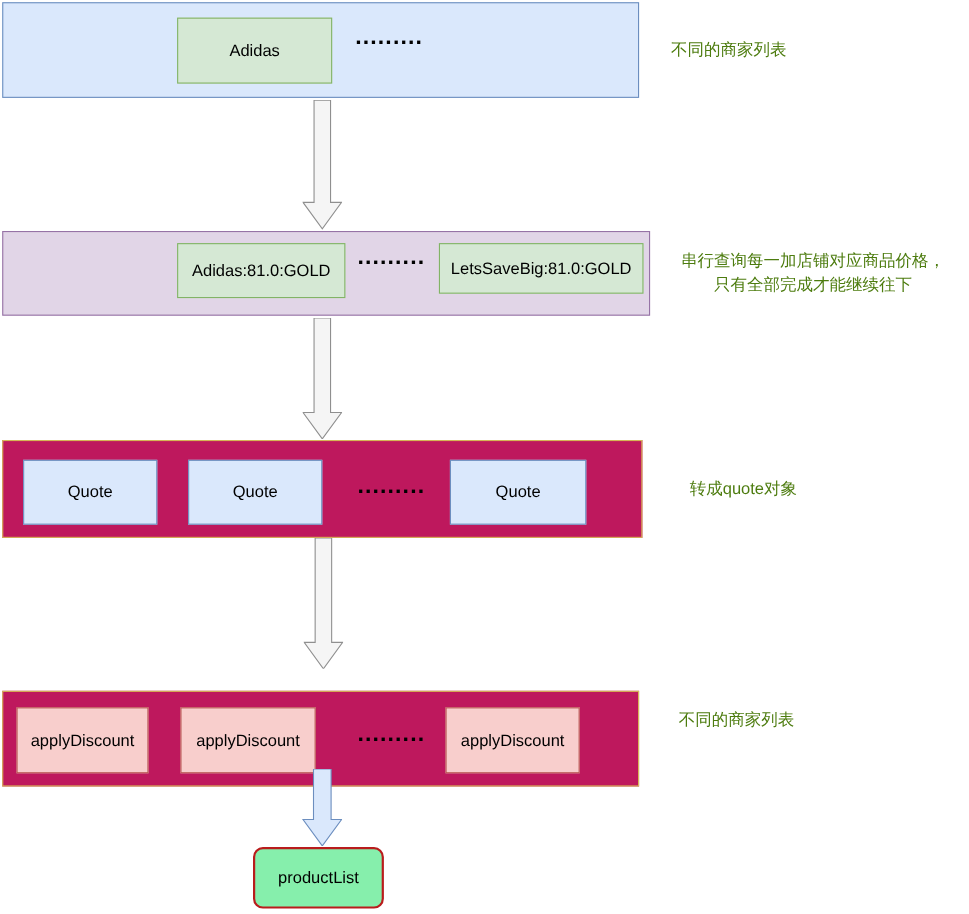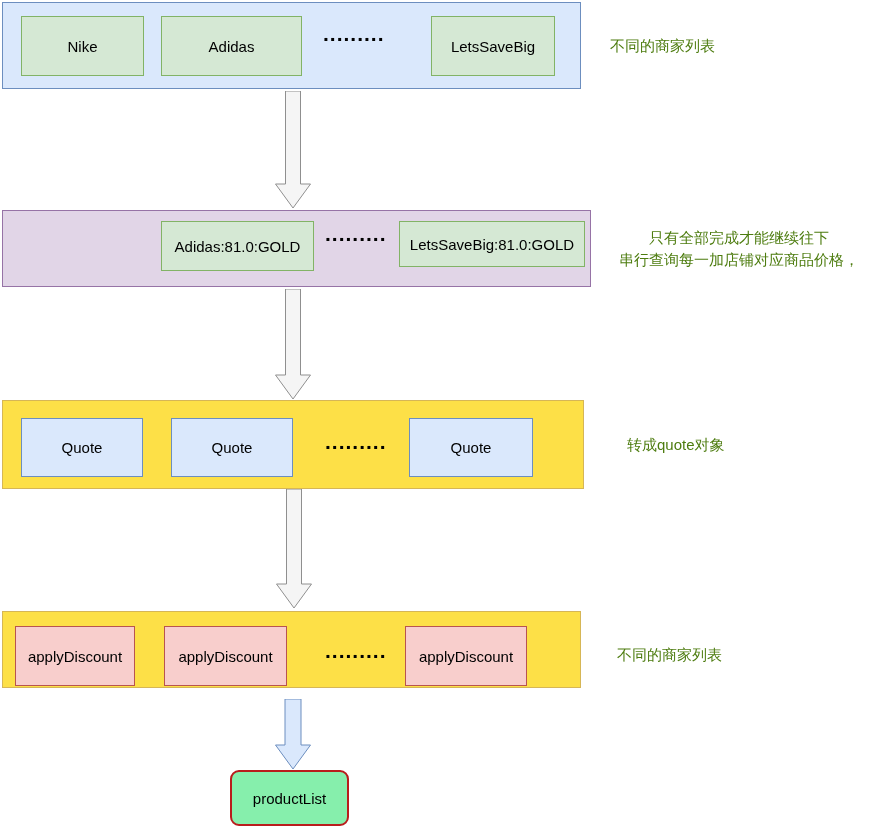--- a/index.html
+++ b/index.html
@@ -1,79 +1,77 @@
 <!DOCTYPE html>
 <html><head>
 <meta charset="utf-8">
 <style>
   html,body{margin:0;padding:0;background:#ffffff;}
   .canvas{position:relative;width:881px;height:831px;background:#ffffff;
           font-family:"Liberation Sans",sans-serif;color:#000;overflow:hidden;}
   .container{position:absolute;border:1px solid;box-sizing:border-box;}
   .c-blue{background:#dae8fc;border-color:#6c8ebf;}
   .c-purple{background:#e1d5e7;border-color:#9673a6;}
-  .c-yellow{background:#fde047;border-color:#d6b656;}
+  .c-yellow{background:#be185d;border-color:#d6b656;}
   .node{position:absolute;border:1px solid;box-sizing:border-box;display:flex;
         align-items:center;justify-content:center;font-size:15px;text-align:center;
         white-space:nowrap;overflow:hidden;}
   .n-green{background:#d5e8d4;border-color:#82b366;}
   .n-blue{background:#dae8fc;border-color:#6c8ebf;}
   .n-red{background:#f8cecc;border-color:#b85450;}
   .n-result{position:absolute;background:#86efac;border:2px solid #b91c1c;
         border-radius:9px;display:flex;align-items:center;justify-content:center;
         font-size:15px;box-sizing:border-box;}
   .dots{position:absolute;font-weight:bold;font-size:21px;letter-spacing:1px;
         line-height:25px;color:#000;}
   .side-label{position:absolute;font-size:15px;line-height:22px;color:#4d7c0f;}
   .arrow{position:absolute;}
 </style>
 </head>
 <body>
 
 <div class="canvas">
 
   <div class="container c-blue" style="left:2px;top:2px;width:579px;height:87px;">
-    <div class="node n-green" style="left:18px;top:13px;width:123px;height:60px;">Nike</div>
     <div class="node n-green" style="left:158px;top:13px;width:141px;height:60px;">Adidas</div>
     <div class="dots" style="left:320px;top:18px;">.........</div>
-    <div class="node n-green" style="left:428px;top:13px;width:124px;height:60px;">LetsSaveBig</div>
   </div>
   <div class="side-label" style="left:610px;top:35px;">不同的商家列表</div>
 
   <svg class="arrow" style="left:275px;top:91px;" width="36" height="118" viewBox="0 0 36 118">
     <polygon points="10.5,0 25.5,0 25.5,93 35.5,93 18,117 0.5,93 10.5,93" fill="#f5f5f5" stroke="#8f8f8f" stroke-width="1"></polygon>
   </svg>
 
   <div class="container c-purple" style="left:2px;top:210px;width:589px;height:77px;">
     <div class="node n-green" style="left:158px;top:10px;width:153px;height:50px;">Adidas:81.0:GOLD</div>
     <div class="dots" style="left:322px;top:10px;">.........</div>
     <div class="node n-green" style="left:396px;top:10px;width:186px;height:46px;">LetsSaveBig:81.0:GOLD</div>
   </div>
   <div class="side-label" style="left:600px;top:227px;width:278px;text-align:center;">
+    <div>串行查询每一加店铺对应商品价格，</div>
     <div>只有全部完成才能继续往下</div>
-    <div>串行查询每一加店铺对应商品价格，</div>
   </div>
 
   <svg class="arrow" style="left:275px;top:289px;" width="36" height="110" viewBox="0 0 36 110">
     <polygon points="10.5,0 25.5,0 25.5,86 35.5,86 18,110 0.5,86 10.5,86" fill="#f5f5f5" stroke="#8f8f8f" stroke-width="1"></polygon>
   </svg>
 
   <div class="container c-yellow" style="left:2px;top:400px;width:582px;height:89px;">
     <div class="node n-blue" style="left:18px;top:17px;width:122px;height:59px;">Quote</div>
     <div class="node n-blue" style="left:168px;top:17px;width:122px;height:59px;">Quote</div>
     <div class="dots" style="left:322px;top:28px;">.........</div>
     <div class="node n-blue" style="left:406px;top:17px;width:124px;height:59px;">Quote</div>
   </div>
   <div class="side-label" style="left:627px;top:434px;">转成quote对象</div>
 
   <svg class="arrow" style="left:276px;top:489px;" width="36" height="119" viewBox="0 0 36 119">
     <polygon points="10.5,0 25.5,0 25.5,95 35.5,95 18,119 0.5,95 10.5,95" fill="#f5f5f5" stroke="#8f8f8f" stroke-width="1"></polygon>
   </svg>
 
-  <div class="container c-yellow" style="left:2px;top:611px;width:579px;height:77px;">
+  <div class="container c-yellow" style="left:2px;top:628px;width:579px;height:87px;">
     <div class="node n-red" style="left:12px;top:14px;width:120px;height:60px;">applyDiscount</div>
     <div class="node n-red" style="left:161px;top:14px;width:123px;height:60px;">applyDiscount</div>
     <div class="dots" style="left:322px;top:26px;">.........</div>
     <div class="node n-red" style="left:402px;top:14px;width:122px;height:60px;">applyDiscount</div>
   </div>
   <div class="side-label" style="left:617px;top:644px;">不同的商家列表</div>
 
   <svg class="arrow" style="left:274px;top:699px;" width="37" height="70" viewBox="0 0 37 70">
     <polygon points="11,0 27,0 27,46 36.5,46 19,70 1.5,46 11,46" fill="#dae8fc" stroke="#6c8ebf" stroke-width="1"></polygon>
   </svg>

